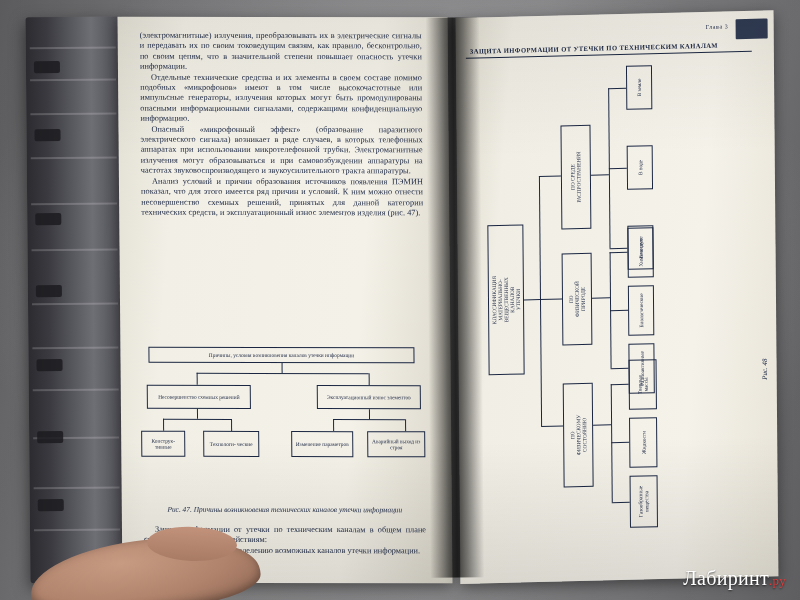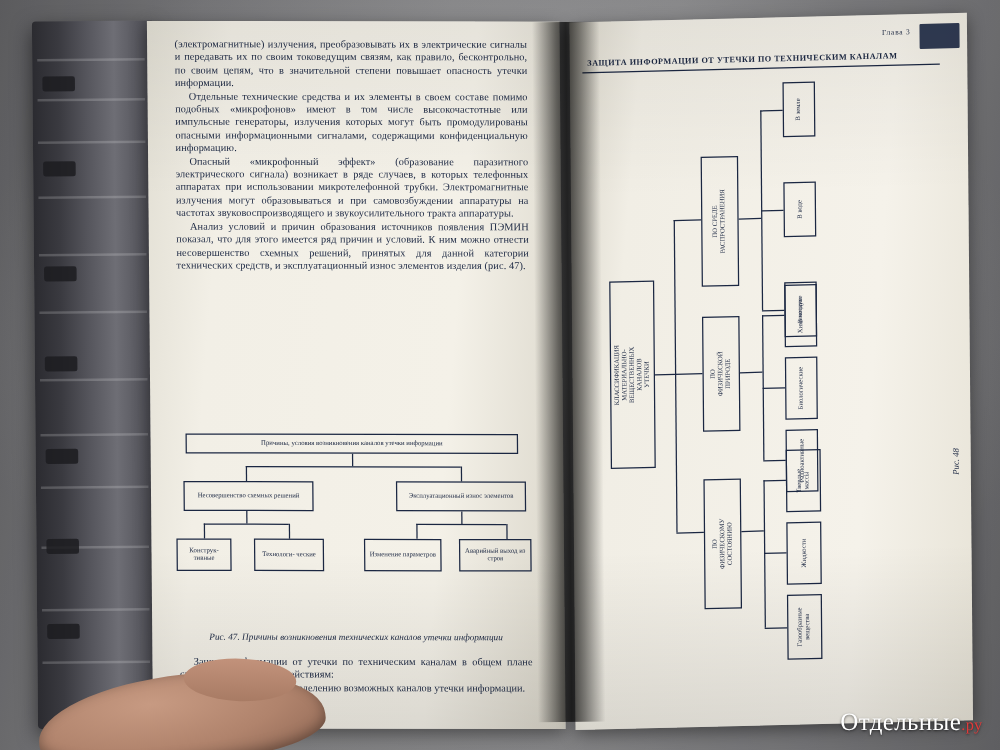--- a/index.html
+++ b/index.html
@@ -312,14 +312,14 @@
       <div class="paper-tone"></div>
     </div>
   </div>
 
   <div class="gutter"></div>
 </div>
 
 <div class="hand"></div>
 
 <div class="wm">
-  <span>Отдельные</span><span class="ru dot">.ру</span>
+  <span>Лабиринт</span><span class="ru dot">.ру</span>
 </div>
 
 </body></html>

